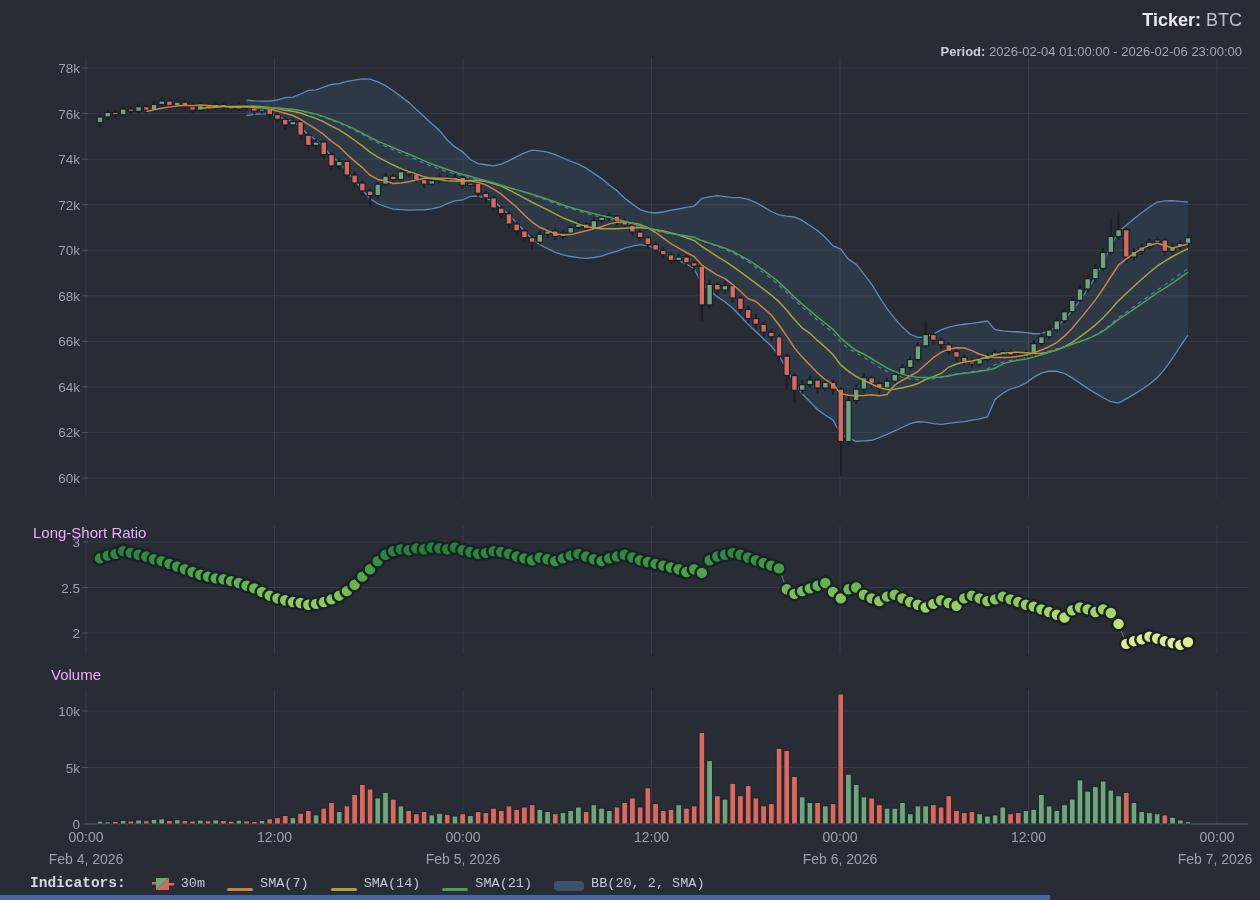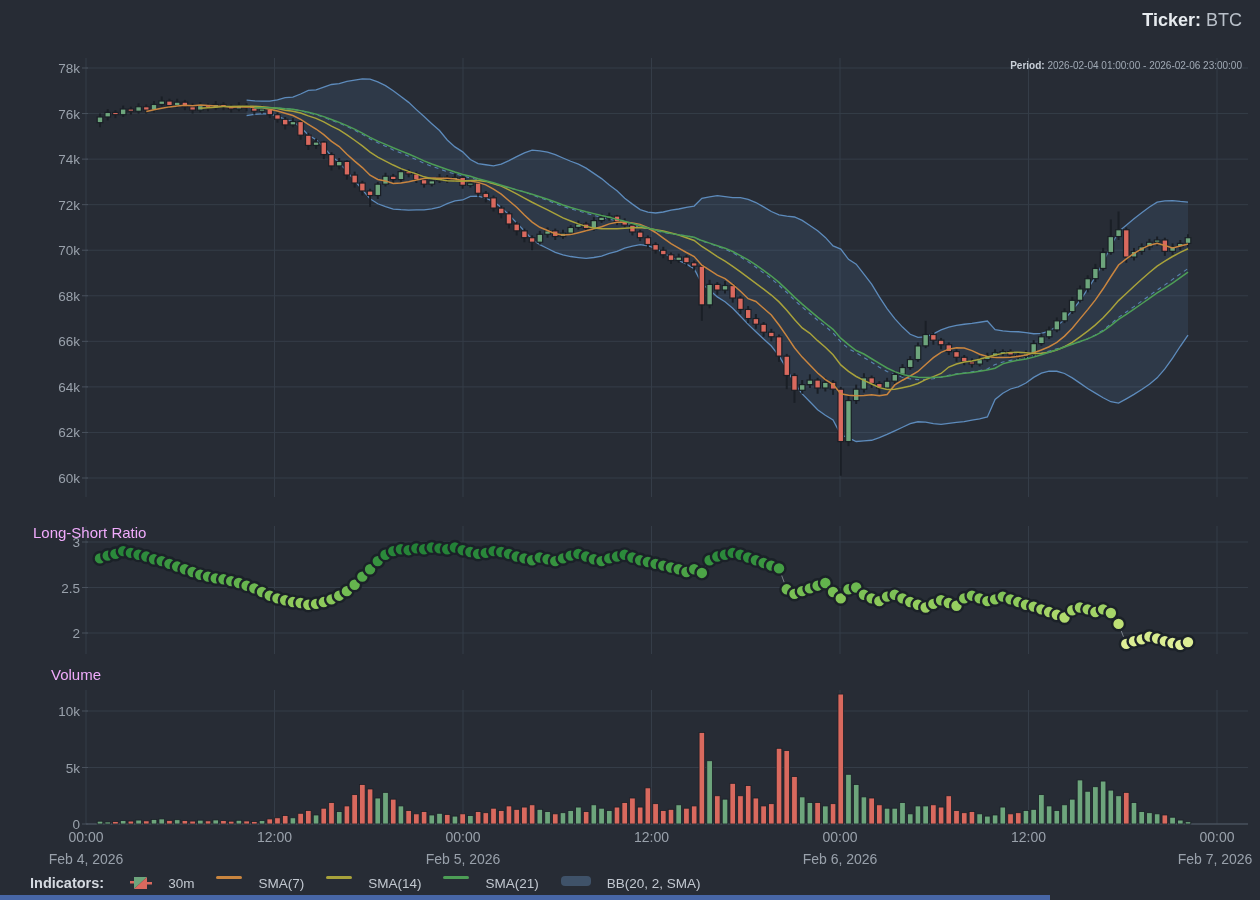--- a/index.html
+++ b/index.html
@@ -2,29 +2,29 @@
 <html><head>
 <meta charset="utf-8">
 <style>
   html,body{margin:0;padding:0;background:#272c35;}
   #app{position:relative;width:1260px;height:900px;background:#272c35;overflow:hidden;
        font-family:"Liberation Sans","DejaVu Sans",sans-serif;}
   #chart{position:absolute;left:0;top:0;}
   .hdr{position:absolute;right:18px;text-align:left;white-space:nowrap;}
   #hdr-ticker{top:10px;font-size:18px;color:#b9c0c9;}
   #hdr-ticker b{color:#e7ebef;font-weight:700;}
-  #hdr-period{top:60px;font-size:10px;color:#a0a9b4;}
+  #hdr-period{top:44px;font-size:13px;color:#a0a9b4;}
   #hdr-period b{color:#c9d0d9;font-weight:700;}
   .panel-title{position:absolute;font-size:15px;color:#f0abfc;}
   #ratio-title{left:33px;top:524px;}
   #volume-title{left:51px;top:666px;}
   #legend{position:absolute;left:30px;top:875px;display:flex;align-items:center;gap:12px;
-          font-size:13.5px;color:#c2c8d0;}
+          font-size:13.5px;color:#c2c8d0;font-family:Liberation Mono, monospace;}
   #legend .ind-label{font-weight:700;font-size:14.5px;color:#d5dae1;margin-right:4px;}
-  .leg-item{display:flex;align-items:flex-start;gap:16px;margin-left:10px;}
+  .leg-item{display:flex;align-items:flex-end;gap:7px;margin-left:10px;}
   .leg-line{width:26px;height:3px;border-radius:2px;}
   .leg-band{width:30px;height:10px;border-radius:4px;}
   #accent-bar{position:absolute;left:0;bottom:0;height:5px;width:1050px;background:#4766a6;}
 </style>
 </head>
 <body>
 
 <div id="app">
   <svg id="chart" width="1260" height="900">
       <g>

